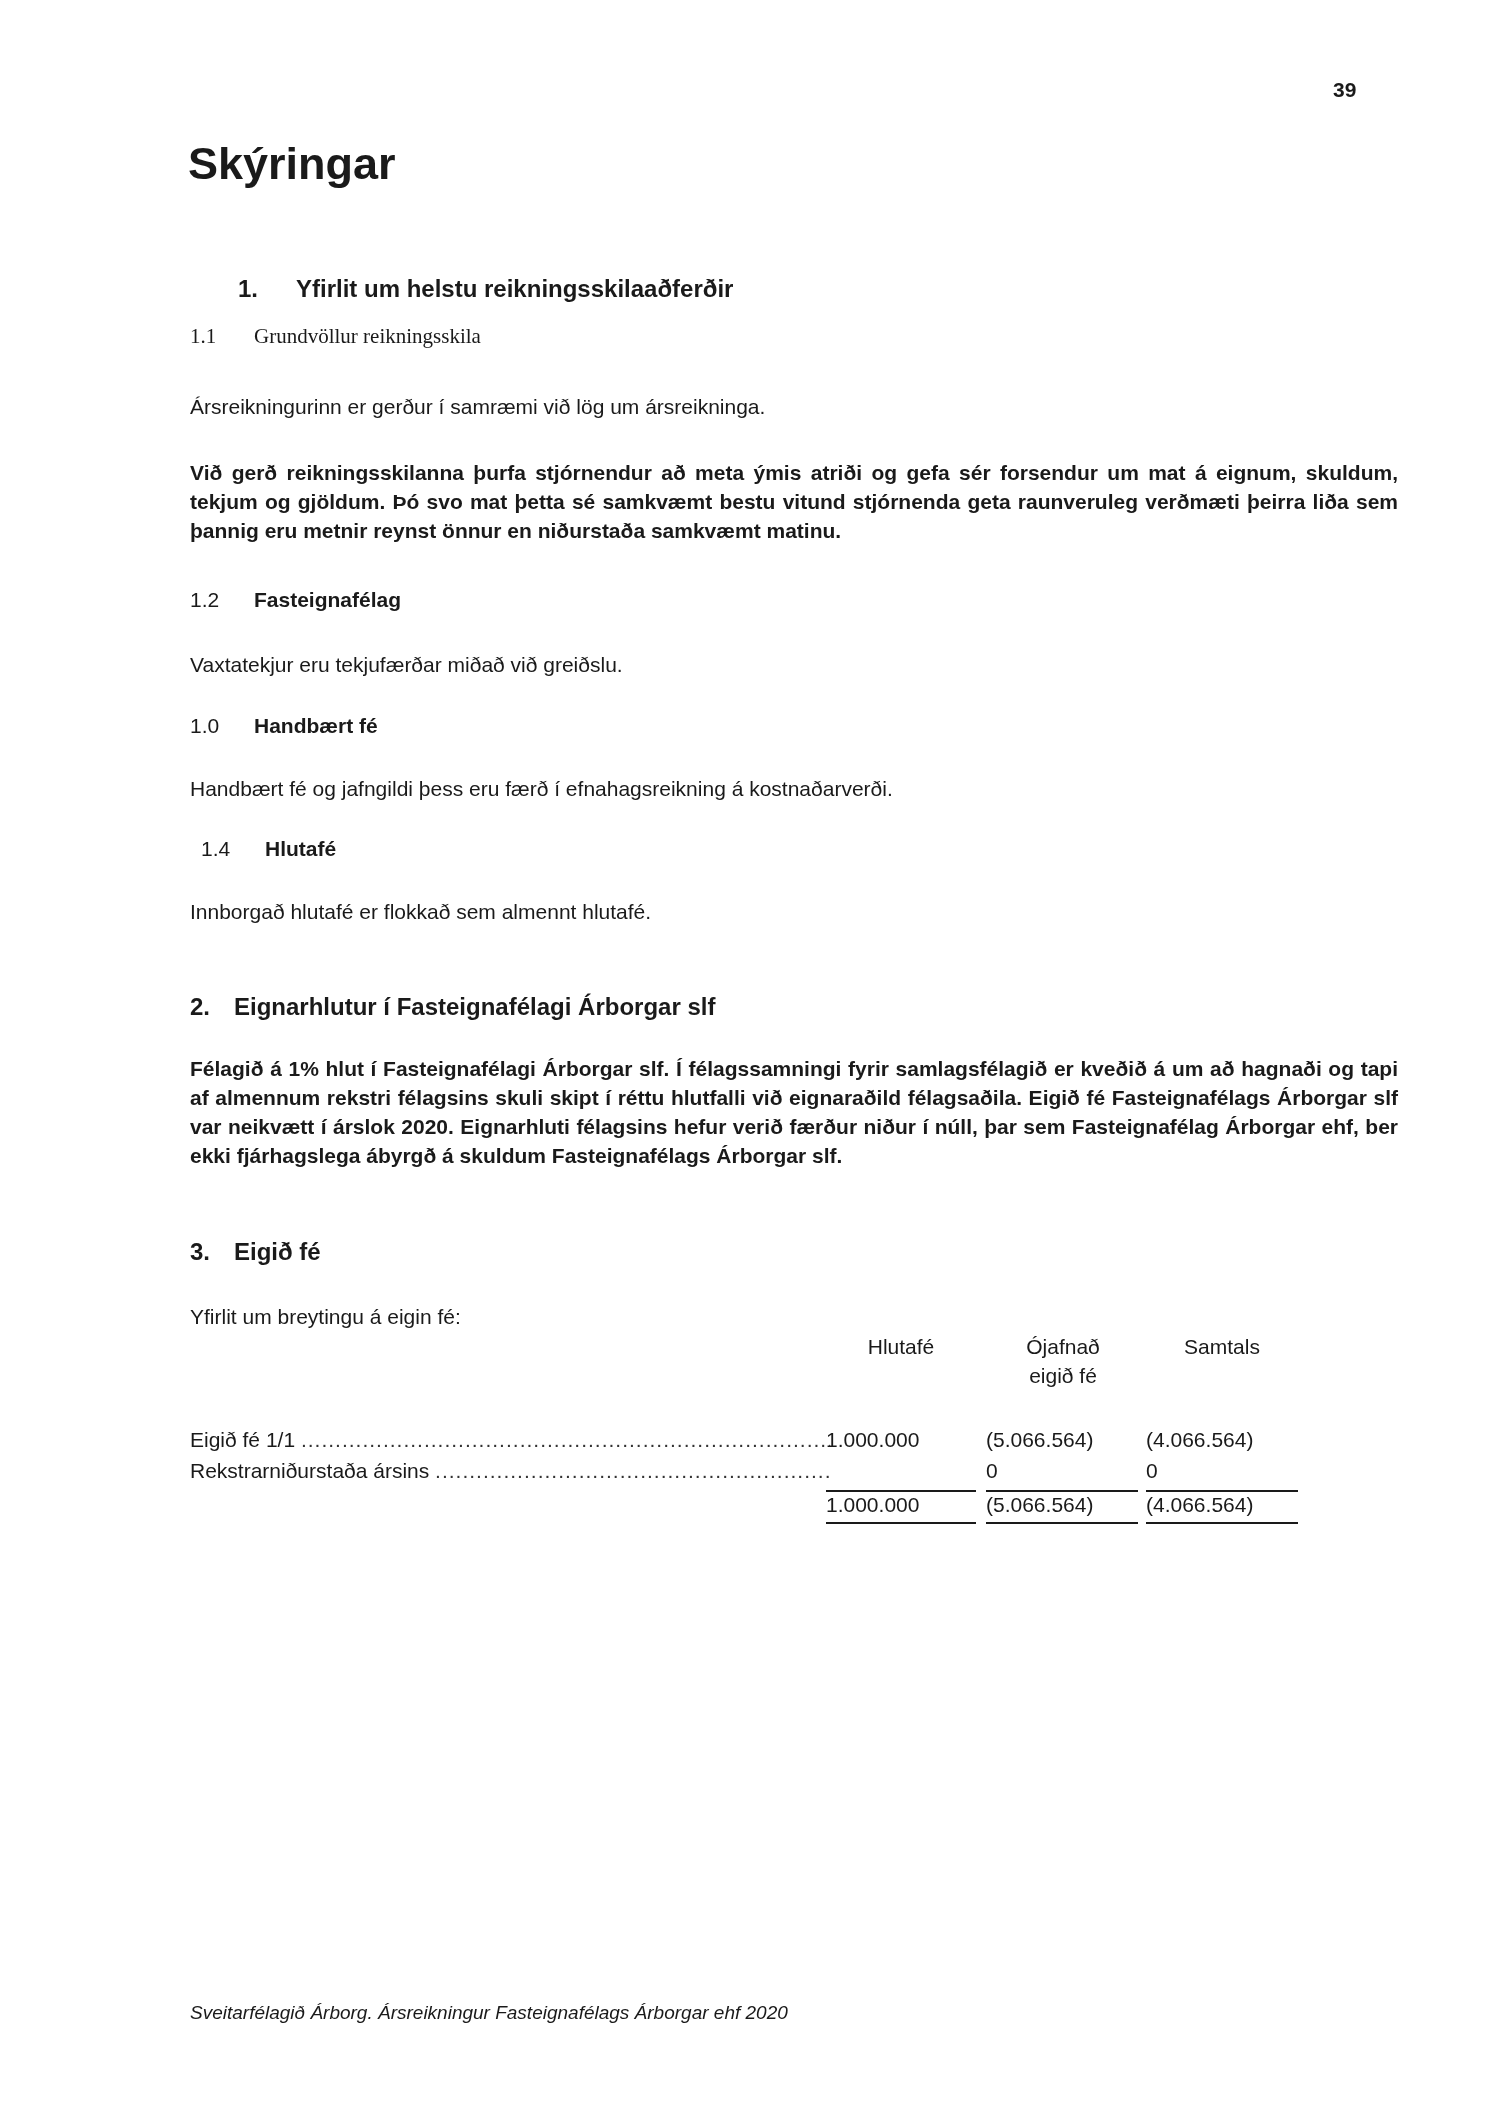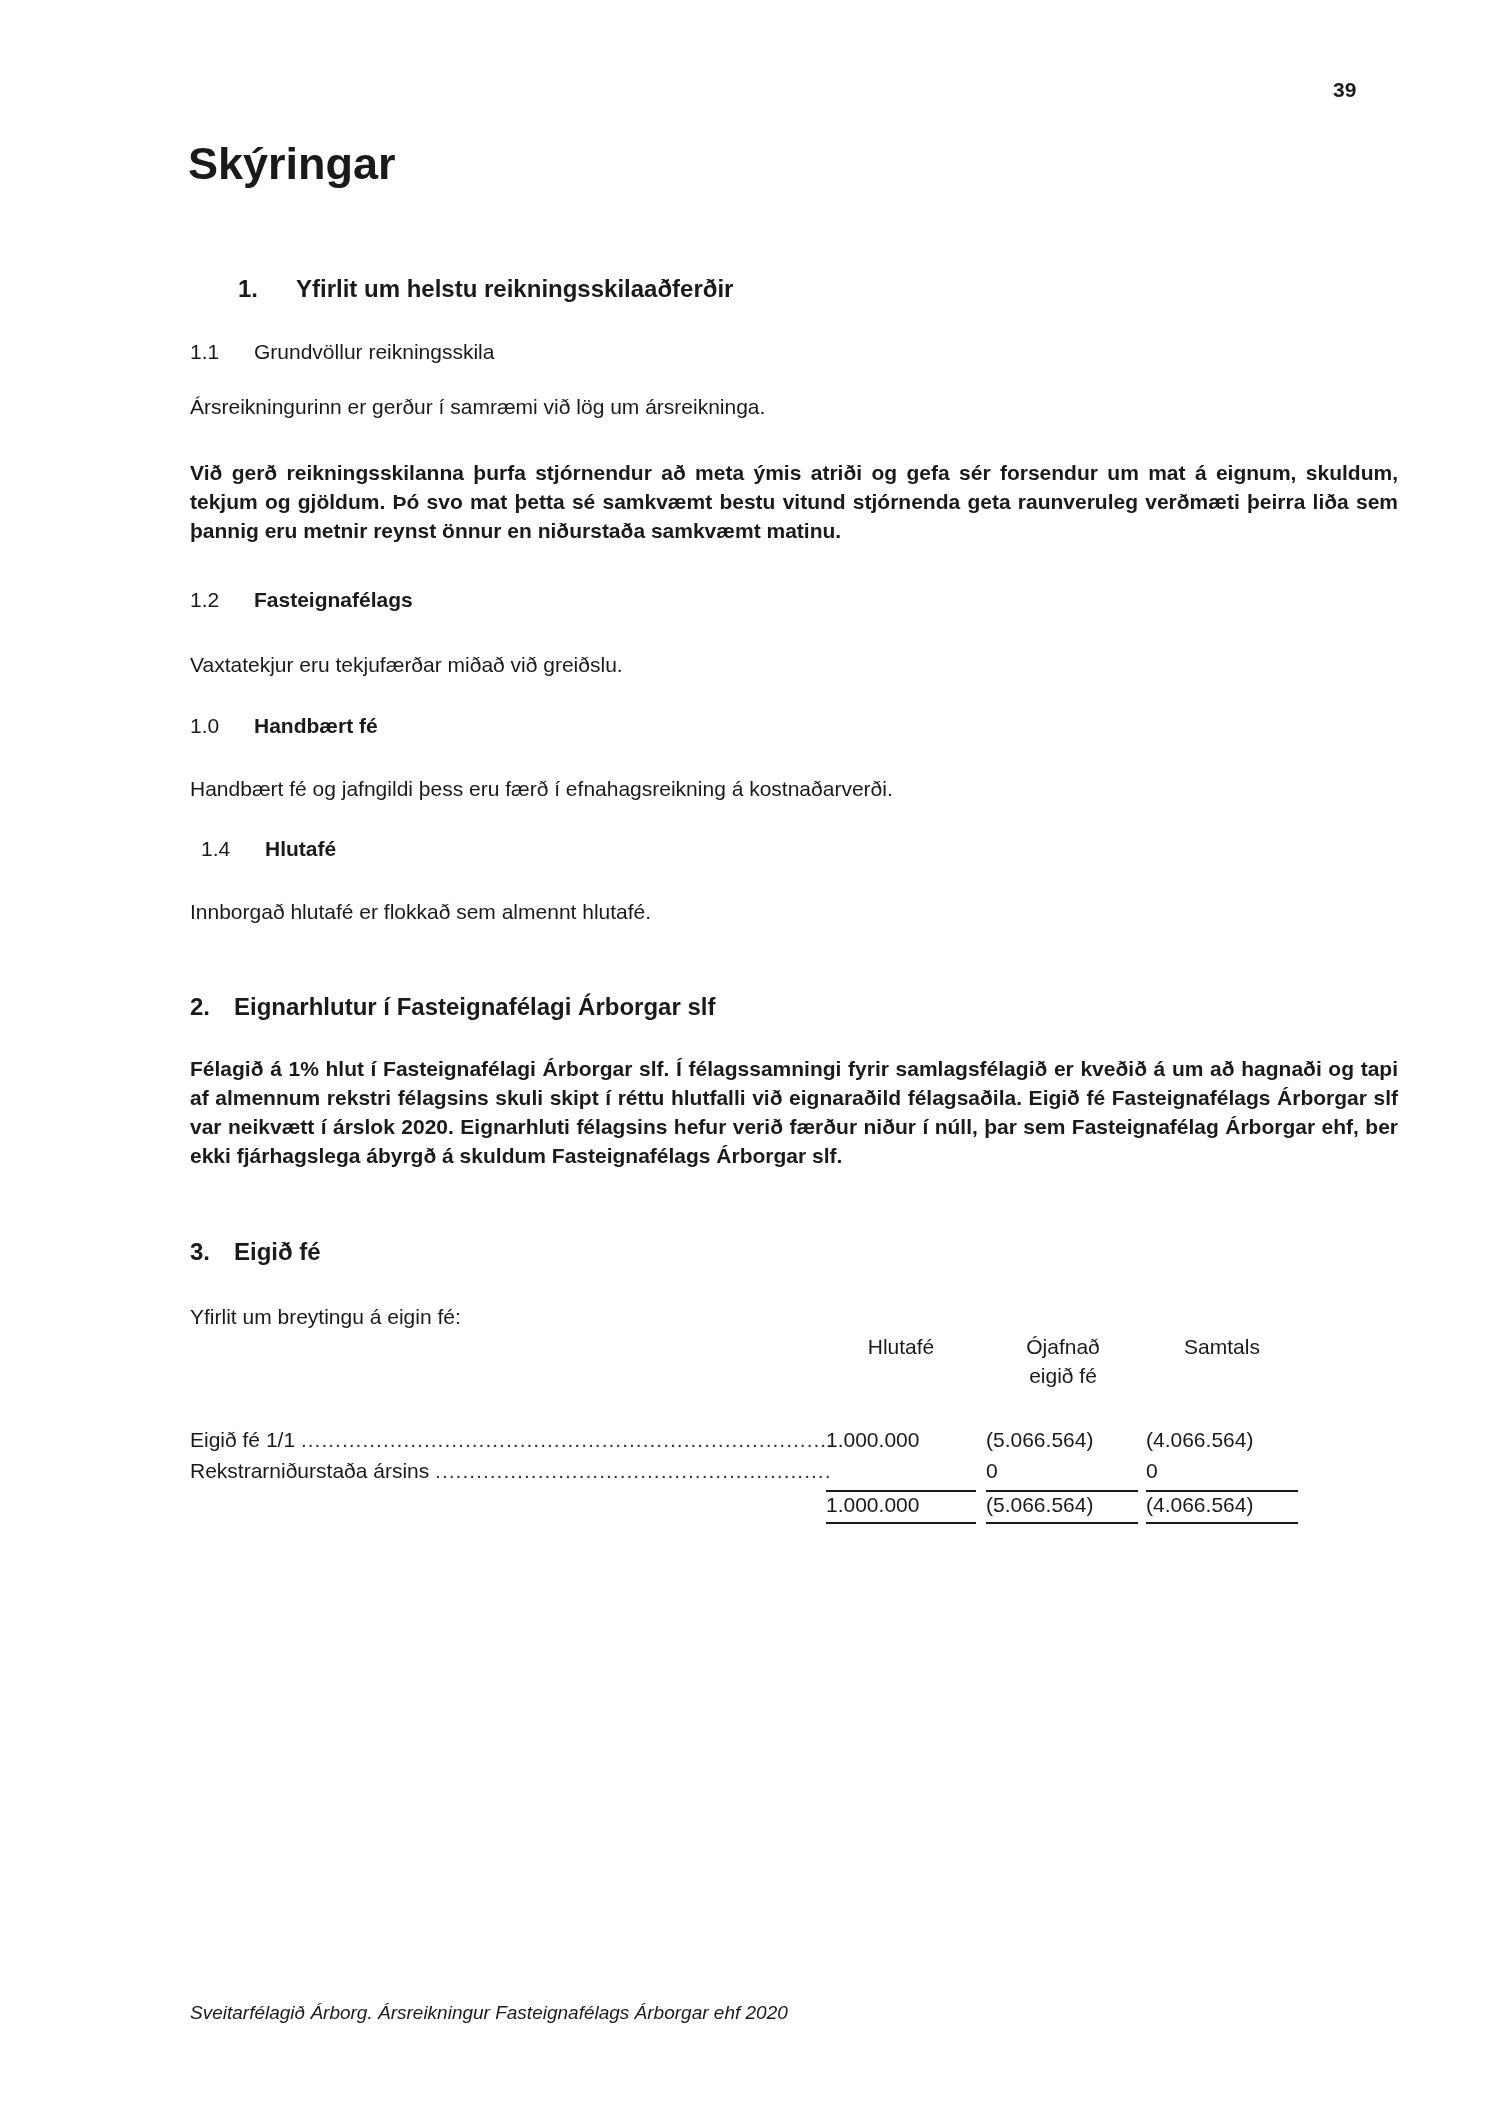--- a/index.html
+++ b/index.html
@@ -28,28 +28,28 @@
 </head>
 <body>
 
 <div class="abs page-num">39</div>
 <div class="abs doc-title">Skýringar</div>
 
 <div class="abs h1 h1n" style="top:275px;margin-left:48px;">
   <span class="num">1.</span><span style="display:inline-block;width:20px"></span><span>Yfirlit um helstu reikningsskilaaðferðir</span>
 </div>
 
-<div class="abs h2b" style="top:340px;">
+<div class="abs h2b" style="top:324px;font-family:Liberation Serif, serif;">
   <span class="num">1.1</span><span>Grundvöllur reikningsskila</span>
 </div>
 <div class="abs p" style="top:392px;">Ársreikningurinn er gerður í samræmi við lög um ársreikninga.</div>
 <div class="para" style="top:458px;">Við gerð reikningsskilanna þurfa stjórnendur að meta ýmis atriði og gefa sér forsendur um mat á eignum, skuldum, tekjum og gjöldum. Þó svo mat þetta sé samkvæmt bestu vitund stjórnenda geta raunveruleg verðmæti þeirra liða sem þannig eru metnir reynst önnur en niðurstaða samkvæmt matinu.</div>
 
 <div class="abs h2" style="top:588px;">
-  <span class="num">1.2</span><span>Fasteignafélags</span>
+  <span class="num">1.2</span><span>Fasteignafélag</span>
 </div>
 <div class="abs p" style="top:650px;">Vaxtatekjur eru tekjufærðar miðað við greiðslu.</div>
 
 <div class="abs h2" style="top:714px;">
   <span class="num">1.0</span><span>Handbært fé</span>
 </div>
 <div class="abs p" style="top:774px;">Handbært fé og jafngildi þess eru færð í efnahagsreikning á kostnaðarverði.</div>
 
 <div class="abs h2" style="top:837px;margin-left:11px;">
   <span class="num">1.4</span><span>Hlutafé</span>

